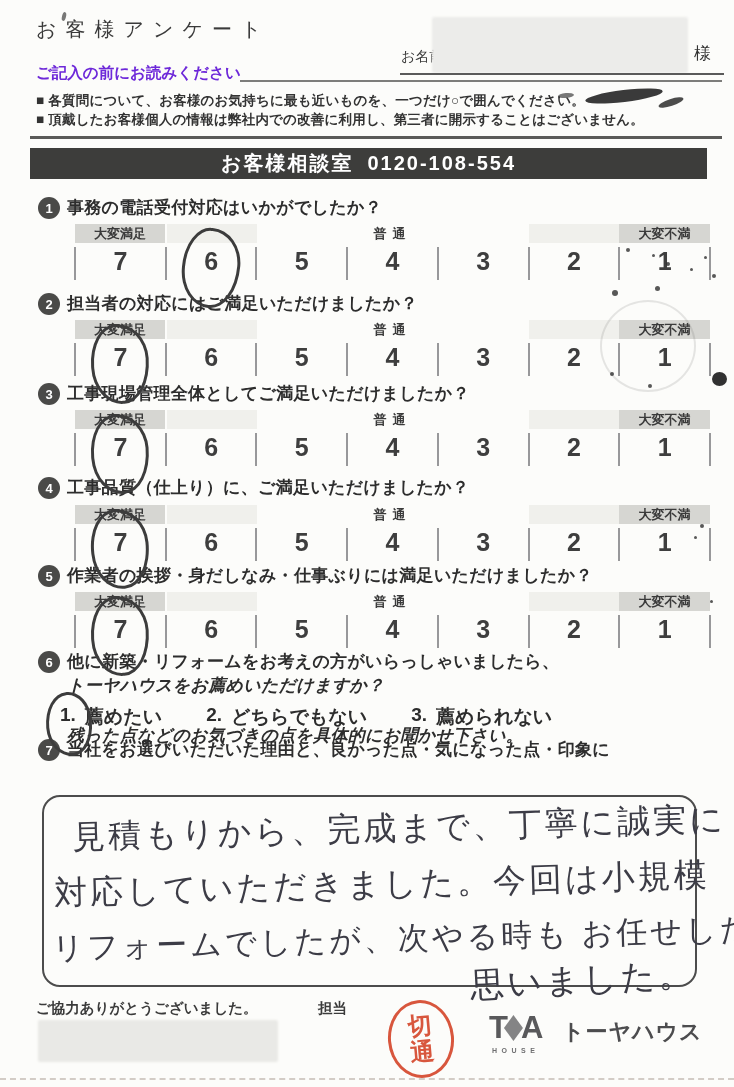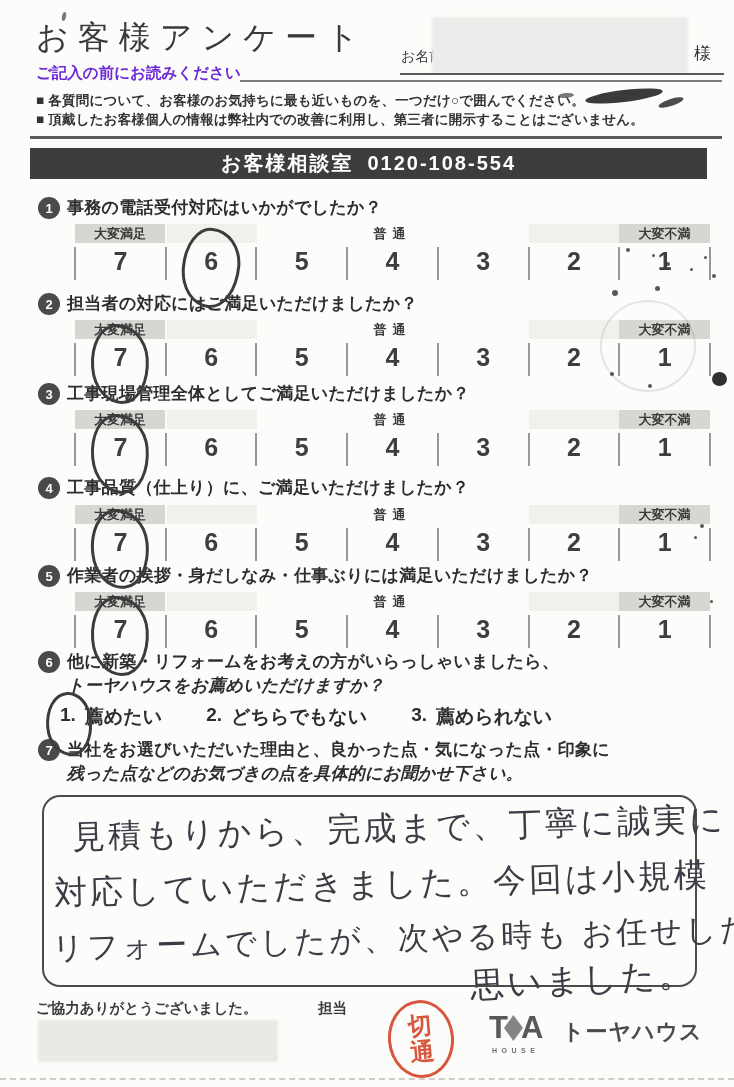--- a/index.html
+++ b/index.html
@@ -5,21 +5,21 @@
   * { margin:0; padding:0; box-sizing:border-box; }
   body { background:#888; font-family:"Liberation Sans","DejaVu Sans",sans-serif; }
   .page {
     position:relative; width:734px; height:1087px; margin:0 auto;
     background:#fcfcfa; overflow:hidden; color:#2f2f2f;
   }
   
   .title {
     position:absolute; left:36px; top:16px;
     font-family:"Liberation Serif","DejaVu Serif",serif;
-    font-size:32px; letter-spacing:9px; color:#3a3a3a; font-weight:500;
+    font-size:20px; letter-spacing:9px; color:#3a3a3a; font-weight:500;
   }
   .name-label { position:absolute; left:401px; top:48px; font-size:14px; color:#3c3c3c; }
   .name-redacted {
     position:absolute; left:432px; top:17px; width:256px; height:56px;
     background:#ececea; filter:blur(1px); border-radius:2px;
   }
   .name-suffix { position:absolute; left:694px; top:42px; font-size:17px; color:#333; }
   .name-underline { position:absolute; left:400px; top:73px; width:324px; height:2px; background:#5a5a5a; }
   .read-before { position:absolute; left:36px; top:63px; font-size:15.5px; font-weight:bold; color:#6d28d9; }
   .read-line { position:absolute; left:240px; top:80px; width:482px; height:2px; background:#7d7d7b; }
@@ -271,21 +271,21 @@
       <span>3.</span>
       <span>薦められない</span>
     </div>
   </div>
   <div class="opt-circle" style="left: 46px;"></div>
 
   <div class="q-header" style="top:738px">
     <span class="badge">7</span>
     <span class="q-text">当社をお選びいただいた理由と、良かった点・気になった点・印象に</span>
   </div>
-  <div class="q-line2" style="top:762px">残った点などのお気づきの点を具体的にお聞かせ下さい。</div>
+  <div class="q-line2" style="top:724px">残った点などのお気づきの点を具体的にお聞かせ下さい。</div>
 
   <div class="comment-box"></div>
   <div class="hw hw1">見積もりから、完成まで、丁寧に誠実に</div>
   <div class="hw hw2">対応していただきました。今回は小規模</div>
   <div class="hw hw3">リフォームでしたが、次やる時も お任せしたいと</div>
   <div class="hw hw4">思いました。</div>
 
   <div class="thanks">ご協力ありがとうございました。</div>
   <div class="staff-label">担当</div>
   <div class="footer-redacted"></div>

